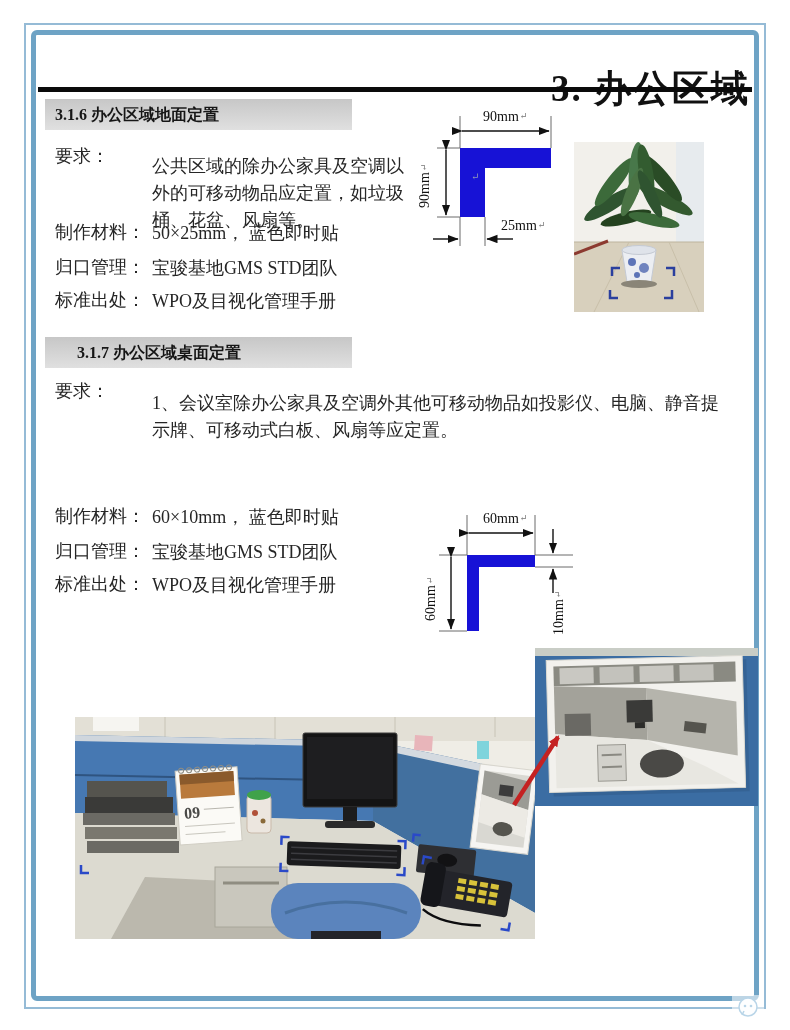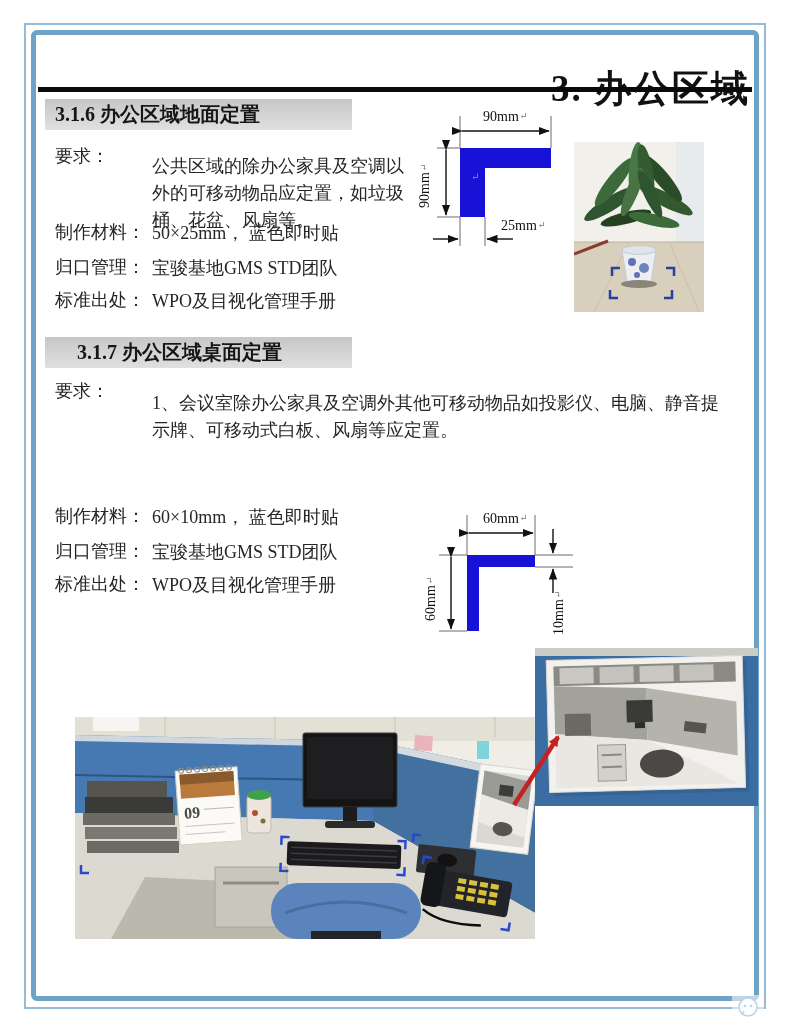--- a/index.html
+++ b/index.html
@@ -7,21 +7,21 @@
         font-family:"Liberation Serif","DejaVu Serif",serif;color:#1c1c1c;}
   
   .border-outer{position:absolute;left:24px;top:23px;right:24px;bottom:21px;
         border:2px solid #95bbd6;pointer-events:none;}
   .border-inner{position:absolute;left:31px;top:30px;right:31px;bottom:29px;
         border:5px solid #6ea3c5;border-radius:6px;pointer-events:none;}
   .title{position:absolute;left:40px;right:40px;top:36px;text-align:right;
         font-size:37px;font-weight:bold;letter-spacing:2px;color:#111;margin-top:28px;}
   .title-rule{position:absolute;left:38px;right:38px;top:87px;height:5px;background:#0a0a0a;}
   .sec-heading{position:absolute;left:45px;width:307px;height:31px;line-height:31px;
-        padding-left:10px;box-sizing:border-box;font-size:20px;font-weight:bold;color:#161616;
+        padding-left:10px;box-sizing:border-box;font-size:16px;font-weight:bold;color:#161616;
         background:linear-gradient(180deg,#c7c7c7,#e0e0e0);}
   .s1h{top:99px;} .s2h{top:337px;padding-left:32px;}
   .lbl{position:absolute;left:55px;font-size:18px;color:#262626;}
   .val{position:absolute;left:152px;font-size:18px;color:#262626;line-height:27px;}
   .s1-req{top:153px;width:252px;}
   .s2-req{top:378px;width:568px;margin-top:12px;}
   .dia{position:absolute;}
   .photo{position:absolute;}
   .arrow-ov{position:absolute;left:500px;top:723px;width:78px;height:92px;}
   .watermark{position:absolute;right:26px;bottom:9px;display:flex;align-items:center;gap:5px;

